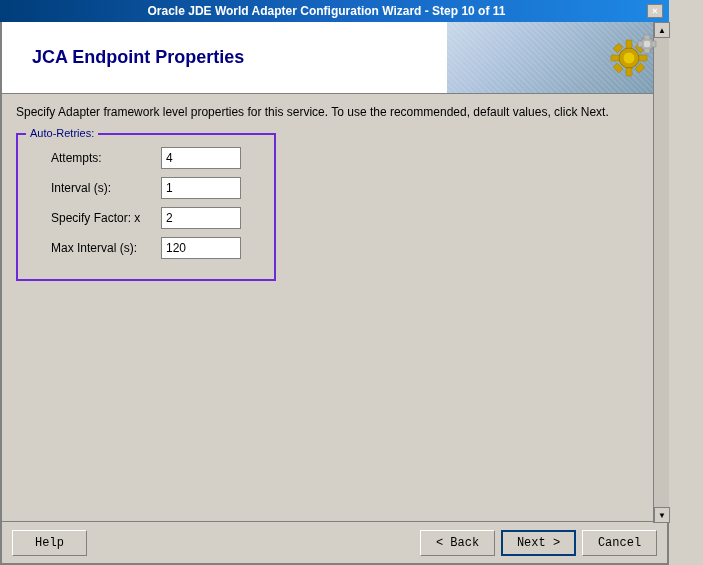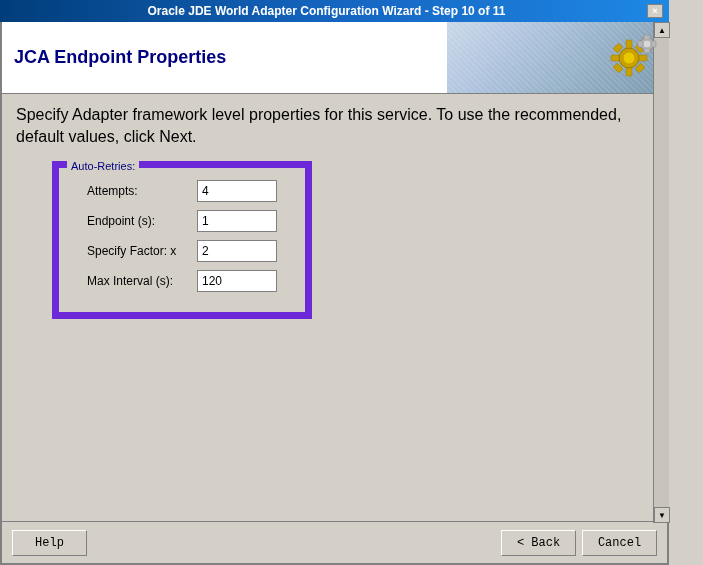--- a/index.html
+++ b/index.html
@@ -59,21 +59,21 @@
       display: flex;
       align-items: stretch;
       background: white;
       height: 72px;
       border-bottom: 1px solid #808080;
     }
     .header-title-section {
       flex: 1;
       display: flex;
       align-items: center;
-      padding: 10px 12px;
+      padding: 10px 30px;
       background: white;
     }
     .header-title {
       font-size: 18px;
       font-weight: bold;
       color: #000080;
     }
     .header-logo-section {
       width: 220px;
       background: linear-gradient(135deg, #c8d8e8 0%, #b0c4de 30%, #9eb8d0 50%, #8faac0 70%, #7a9ab0 100%);
@@ -104,35 +104,34 @@
       z-index: 1;
     }
 
     
     .content-area {
       flex: 1;
       padding: 10px 14px;
       overflow: auto;
     }
     .description-text {
-      font-size: 16px;
+      font-size: 12px;
       color: #000;
       margin-bottom: 12px;
       line-height: 1.4;
     }
 
     
     .group-box {
-      border: 7px solid #6d28d9;
+      border: 2px solid #6d28d9;
       padding: 8px 12px 12px 12px;
       margin-top: 4px;
       width: 260px;
       position: relative;
       background: #d4d0c8;
-      margin-left: 36px;
     }
     .group-box-legend {
       position: absolute;
       top: -8px;
       left: 8px;
       background: #d4d0c8;
       padding: 0 4px;
       font-size: 11px;
       color: #000080;
       font-weight: normal;
@@ -279,40 +278,41 @@
       <p class="description-text">Specify Adapter framework level properties for this service.  To use the recommended, default values, click Next.</p>
 
       <div class="group-box">
         <span class="group-box-legend">Auto-Retries:</span>
 
         <div class="form-row">
           <span class="form-label">Attempts:</span>
           <input class="form-input" type="text" value="4" style="">
         </div>
         <div class="form-row">
-          <span class="form-label">Endpoint (s):</span>
+          <span class="form-label">Interval (s):</span>
           <input class="form-input" type="text" value="1" style="">
         </div>
         <div class="form-row">
           <span class="form-label">Specify Factor: x</span>
           <input class="form-input" type="text" value="2" style="">
         </div>
         <div class="form-row">
           <span class="form-label">Max Interval (s):</span>
           <input class="form-input" type="text" value="120" style="">
         </div>
       </div>
     </div>
 
     <div class="footer-area">
       <div class="footer-left">
         <button class="btn">Help</button>
       </div>
       <div class="footer-right">
         <button class="btn">&lt; Back</button>
+        <button class="btn btn-next">Next &gt;</button>
         <button class="btn">Cancel</button>
       </div>
     </div>
   </div>
 
   <div class="scrollbar-right">
     <div class="scrollbar-btn">▲</div>
     <div class="scrollbar-track"></div>
     <div class="scrollbar-btn">▼</div>
   </div>

